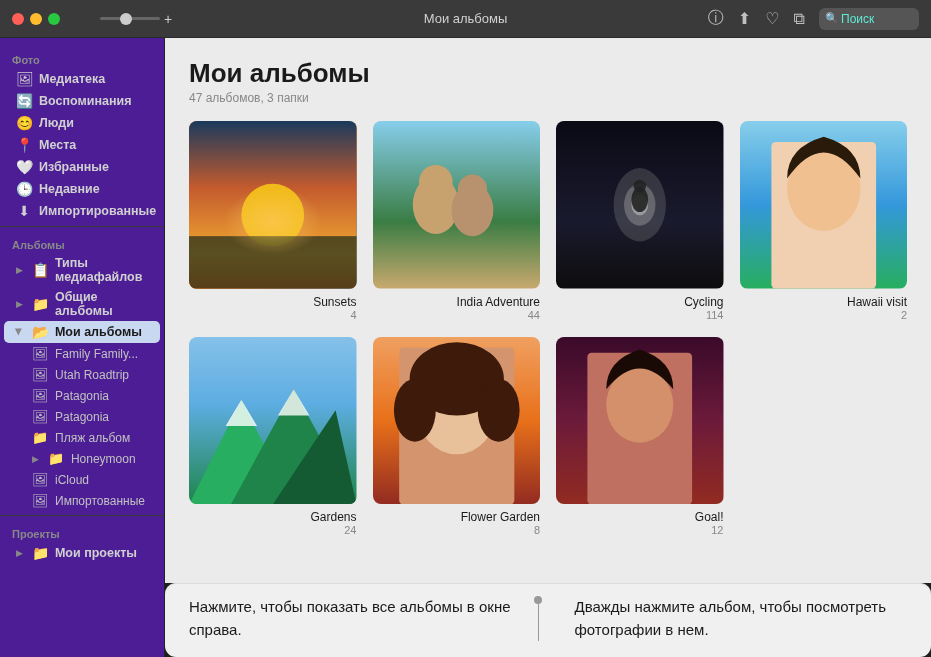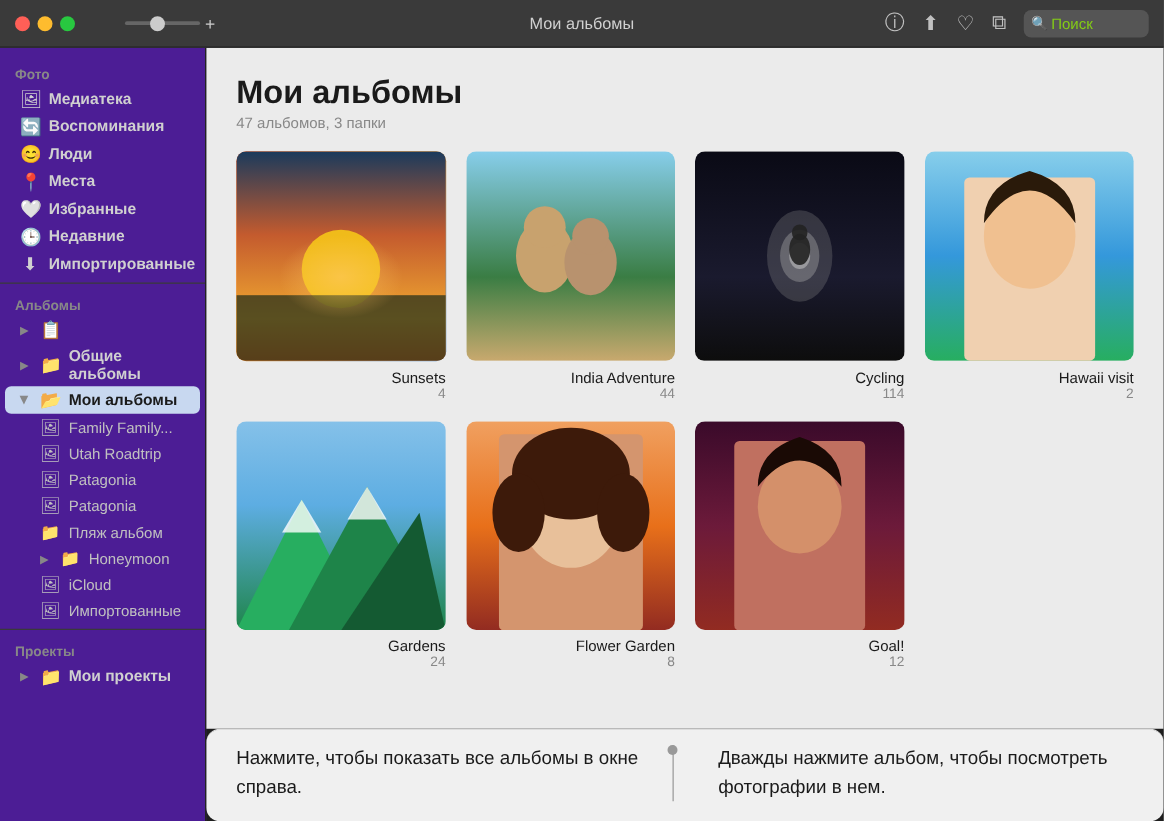--- a/index.html
+++ b/index.html
@@ -334,21 +334,21 @@
 
   <div class="titlebar-center">Мои альбомы</div>
 
   <div class="titlebar-right">
     <span class="tb-icon">ⓘ</span>
     <span class="tb-icon">⬆</span>
     <span class="tb-icon">♡</span>
     <span class="tb-icon">⧉</span>
     <div class="search-box">
       <span class="search-box-icon">🔍</span>
-      <span style="font-size:12px;color:#84cc16;">Поиск</span>
+      <span style="font-size:12px;color:#5eead4;">Поиск</span>
     </div>
   </div>
 </div>
 
 <div class="full-layout">
 
   <div class="sidebar">
     <div class="sidebar-section-header">Фото</div>
 
     <div class="sidebar-item">
@@ -379,20 +379,21 @@
       <span class="sidebar-item-icon">⬇</span>
       <span class="sidebar-item-label">Импортированные</span>
     </div>
 
     <div class="divider"></div>
     <div class="sidebar-section-header">Альбомы</div>
 
     <div class="sidebar-item">
       <span class="expand-arrow">▶</span>
       <span class="sidebar-item-icon">📋</span>
+      <span class="sidebar-item-label">Типы медиафайлов</span>
     </div>
     <div class="sidebar-item">
       <span class="expand-arrow">▶</span>
       <span class="sidebar-item-icon">📁</span>
       <span class="sidebar-item-label">Общие альбомы</span>
     </div>
     <div class="sidebar-item selected-item">
       <span class="expand-arrow open">▶</span>
       <span class="sidebar-item-icon">📂</span>
       <span class="sidebar-item-label">Мои альбомы</span>

